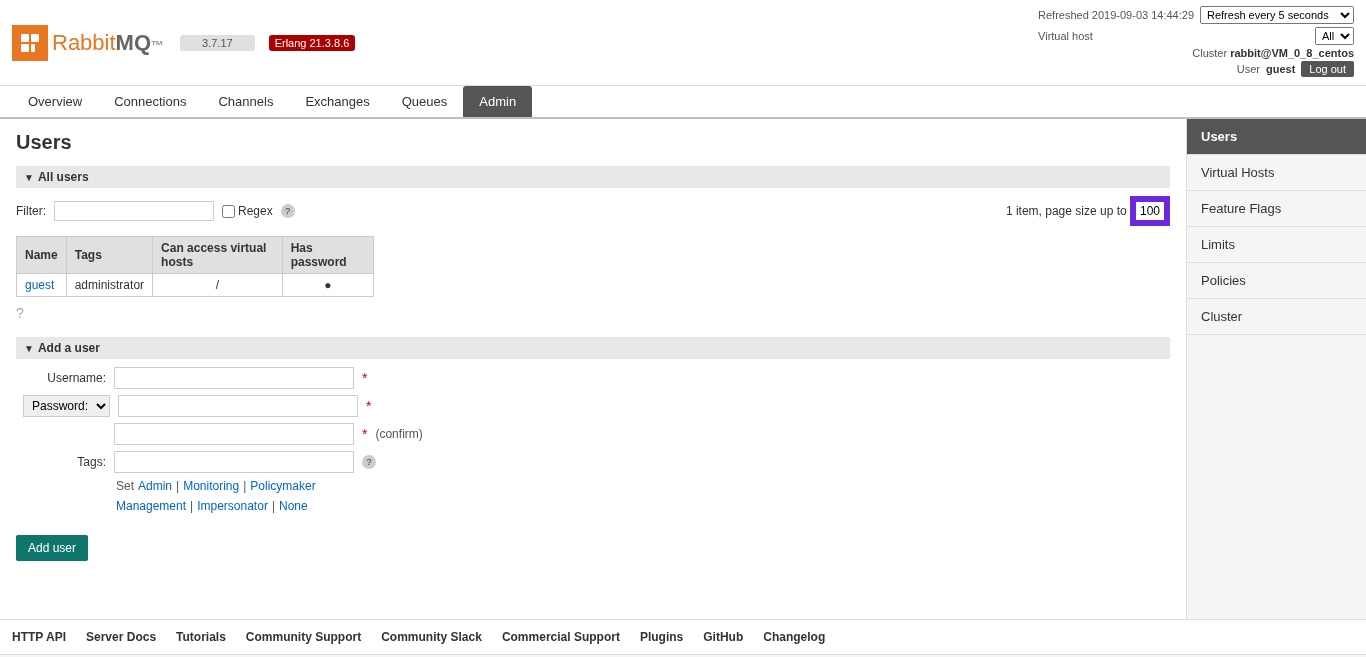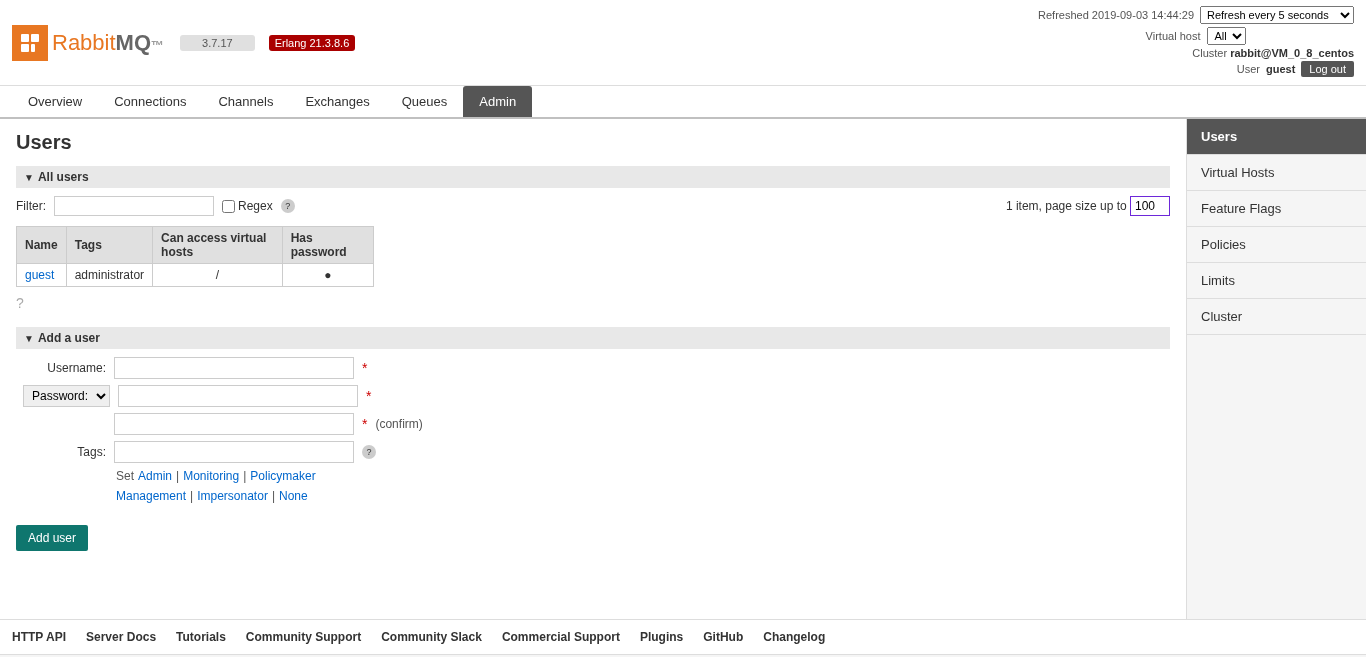--- a/index.html
+++ b/index.html
@@ -14,21 +14,21 @@
     .logo-text { font-size: 22px; font-weight: bold; color: #666; }
     .version-badge { background: #e0e0e0; border-radius: 3px; padding: 2px 22px; font-size: 11px; color: #555; margin-left: 6px; }
     .erlang-badge { background: #a00; color: white; border-radius: 3px; padding: 2px 6px; font-size: 11px; margin-left: 4px; }
 
     #top-right { text-align: right; font-size: 11px; color: #555; }
     #top-right .refresh-line { display: flex; align-items: center; justify-content: flex-end; gap: 6px; margin-bottom: 3px; }
     #top-right select { font-size: 11px; padding: 1px 2px; }
     .cluster-line, .user-line { margin-bottom: 2px; }
     .cluster-line strong, .user-line strong { color: #333; }
     .logout-btn { background: #555; color: white; border: none; padding: 2px 8px; cursor: pointer; font-size: 11px; border-radius: 2px; }
-    .virtual-host-line { display: flex; align-items: center; justify-content: center; gap: 7px; margin-bottom: 2px; }
+    .virtual-host-line { display: flex; align-items: center; justify-content: space-between; gap: 7px; margin-bottom: 2px; }
     .user-line { display: flex; align-items: center; justify-content: flex-end; gap: 6px; }
 
     
     #nav { display: flex; align-items: center; border-bottom: 2px solid #c0c0c0; padding: 0 12px; background: #fff; }
     .nav-item { padding: 8px 16px; cursor: pointer; font-size: 13px; color: #333; text-decoration: none; }
     .nav-item.active { background: #555; color: white; border-radius: 3px 3px 0 0; }
 
     
     #main { display: flex; min-height: 500px; }
     #content { flex: 1; padding: 12px 16px; }
@@ -40,21 +40,21 @@
     
     .section-header { background: #e8e8e8; padding: 4px 8px; cursor: pointer; display: flex; align-items: center; gap: 4px; margin-bottom: 8px; font-weight: bold; font-size: 12px; }
     .section-arrow { font-size: 10px; }
 
     
     .filter-row { display: flex; align-items: center; gap: 8px; margin-bottom: 10px; }
     .filter-row label { font-size: 12px; }
     .filter-input { border: 1px solid #ccc; padding: 2px 4px; font-size: 12px; width: 160px; }
     .checkbox-label { display: flex; align-items: center; gap: 3px; font-size: 12px; }
     .help-badge { background: #ccc; border-radius: 50%; width: 14px; height: 14px; display: inline-flex; align-items: center; justify-content: center; font-size: 9px; cursor: pointer; }
-    .pagination-input { border: 1px solid #6d28d9; padding: 2px 4px; width: 40px; font-size: 12px; }
+    .pagination-input { border: 6px solid #6d28d9; padding: 2px 4px; width: 40px; font-size: 12px; }
 
     
     .users-table { border-collapse: collapse; width: 358px; margin-bottom: 8px; }
     .users-table th { background: #e0e0e0; border: 1px solid #ccc; padding: 4px 8px; text-align: left; font-size: 12px; }
     .users-table td { border: 1px solid #ccc; padding: 4px 8px; font-size: 12px; }
     .users-table tr.user-row td:first-child { color: #0066cc; cursor: pointer; }
     .users-table td.center { text-align: center; }
 
     .question-mark { color: #aaa; font-size: 14px; margin-top: 4px; cursor: pointer; }
 
@@ -246,22 +246,22 @@
       </div>
 
       <button class="add-user-btn" style="margin-left:0;">Add user</button>
     </div>
   </div>
 
   <div id="sidebar">
     <div class="sidebar-item active">Users</div>
     <div class="sidebar-item">Virtual Hosts</div>
     <div class="sidebar-item">Feature Flags</div>
+    <div class="sidebar-item">Limits</div>
     <div class="sidebar-item">Policies</div>
-    <div class="sidebar-item">Limits</div>
     <div class="sidebar-item">Cluster</div>
   </div>
 </div>
 
 <div id="footer">
   <a class="footer-link">HTTP API</a>
   <a class="footer-link">Server Docs</a>
   <a class="footer-link">Tutorials</a>
   <a class="footer-link">Community Support</a>
   <a class="footer-link">Community Slack</a>

